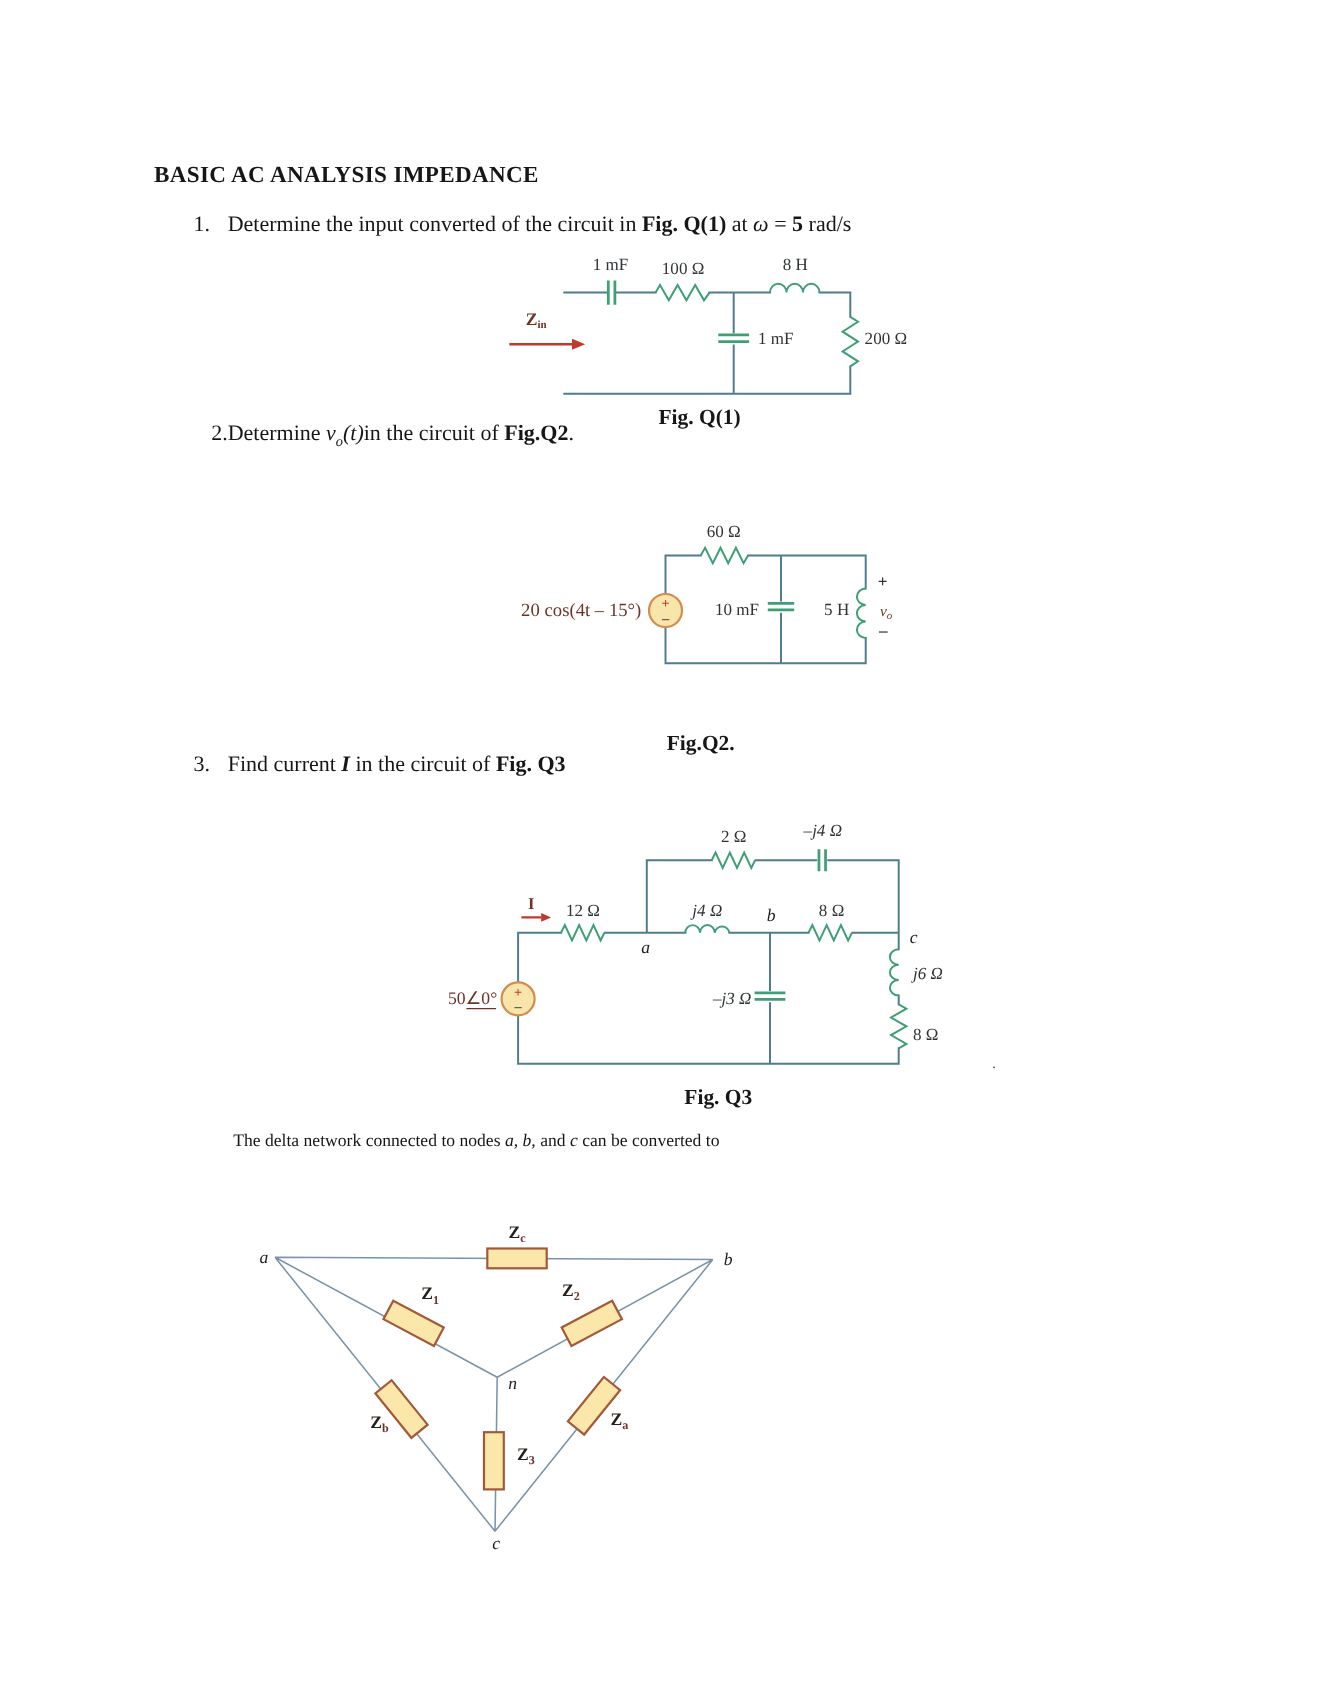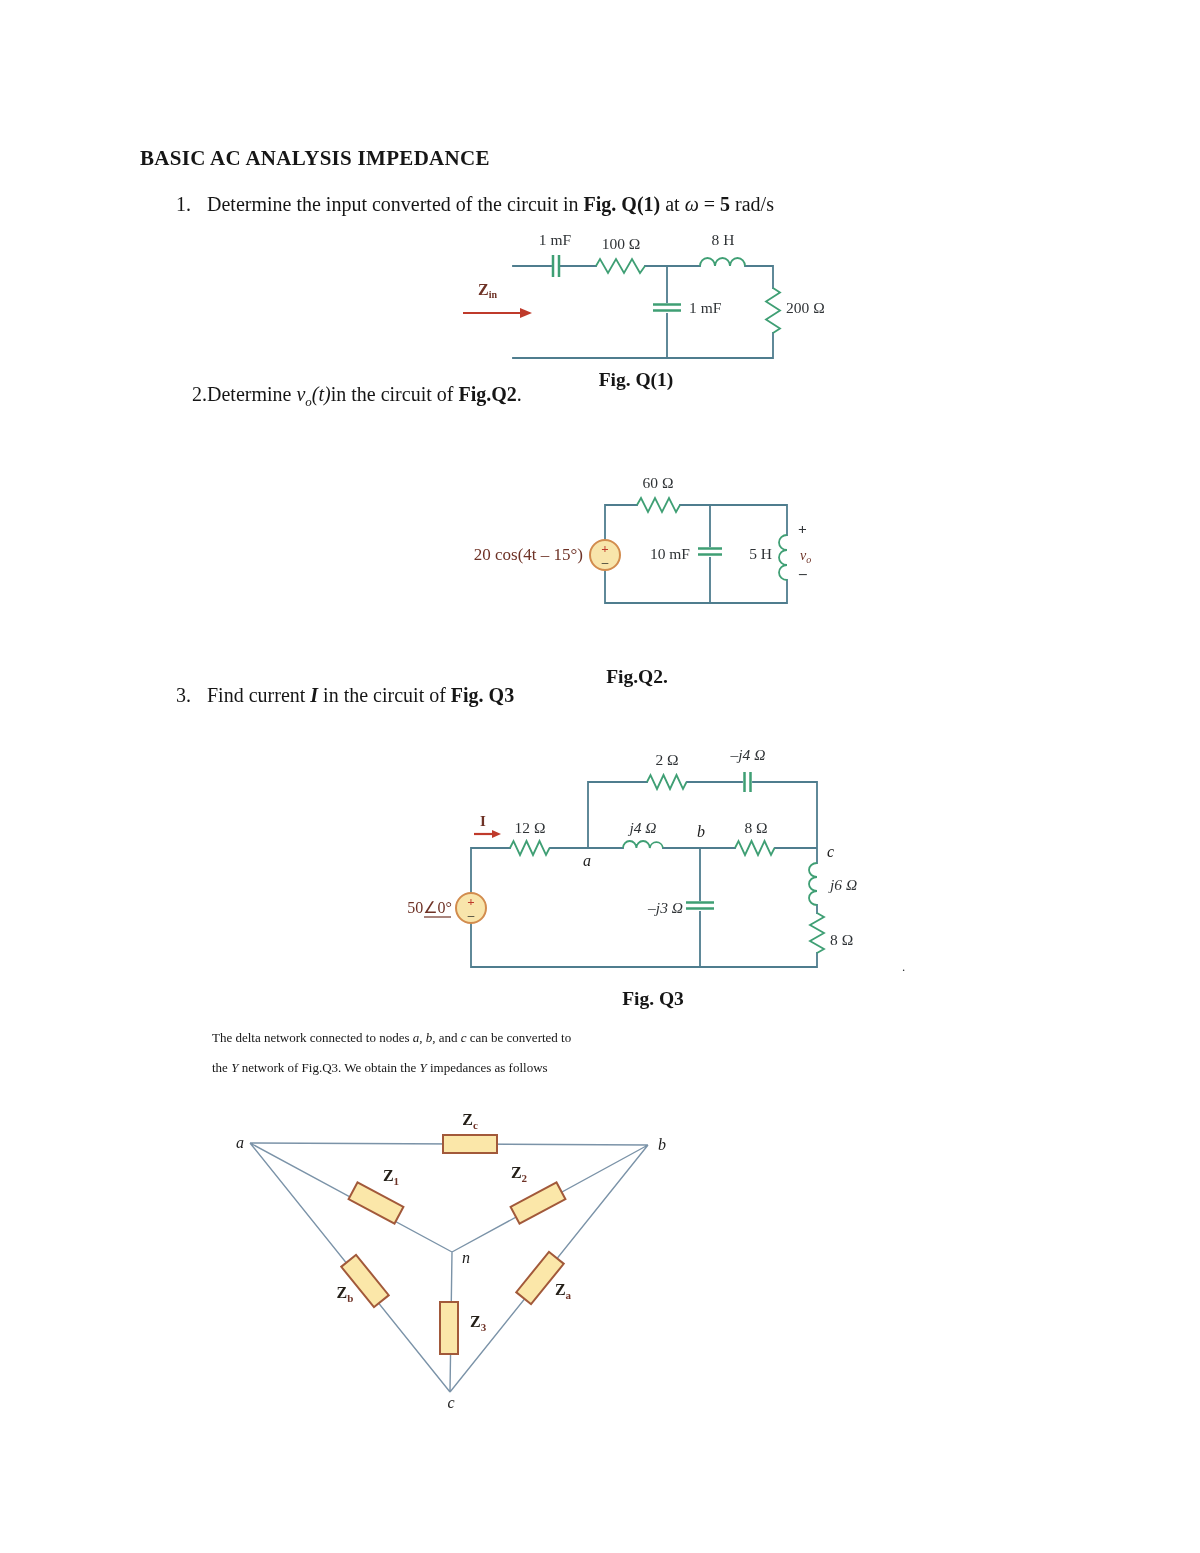--- a/index.html
+++ b/index.html
@@ -3,21 +3,21 @@
 <meta charset="utf-8">
 <style>
   html,body{margin:0;padding:0;background:#ffffff;}
   .page{position:relative;width:1200px;height:1553px;background:#fff;overflow:hidden;
         font-family:"Liberation Serif",serif;color:#161616;}
   .title{position:absolute;left:140px;top:146px;font-size:21px;font-weight:bold;letter-spacing:.3px;text-align:right;}
   .item{position:absolute;left:176px;font-size:20px;white-space:nowrap;}
   .num{display:inline-block;width:31px;}
   .it{font-style:italic;}
   sub{font-size:13px;}
-  .para{position:absolute;left:212px;top:1023px;font-size:13px;line-height:29.5px;}
+  .para{position:absolute;left:212px;top:1023px;font-size:16px;line-height:29.5px;}
   .cap{position:absolute;font-weight:bold;font-size:19.5px;text-align:center;width:160px;}
   .fig{position:absolute;}
   svg text{font-family:"Liberation Serif",serif;fill:var(--ink);}
   .clbl{font-size:15.5px;}
   .mar{fill:var(--maroon);}
   .zl{font-weight:bold;font-size:16px;fill:#241f18;}
   .zs{font-size:11px;fill:var(--maroon);}
   .nd{font-style:italic;font-size:16px;fill:#1d1d1d;}
   .w{stroke:var(--wire);stroke-width:1.8;fill:none;stroke-linecap:square;}
   .g{stroke:var(--comp);stroke-width:1.8;fill:none;}
@@ -113,21 +113,20 @@
     <text class="clbl" x="440" y="200">8 Ω</text>
     <text class="clbl it" text-anchor="end" x="293" y="168">–j3 Ω</text>
     <text class="mar" font-size="16" text-anchor="end" x="62" y="168">50∠0°</text>
     <line x1="34" y1="172" x2="61" y2="172" stroke="#6e3226" stroke-width="1.2"></line>
     <text font-size="13" x="512" y="226">.</text>
   </svg>
   <div class="cap" style="left:573px;top:988px;">Fig. Q3</div>
 
   <div class="para">
     <div><span>The delta network connected to nodes </span><i>a</i><span>, </span><i>b</i><span>, and </span><i>c</i><span> can be converted to</span></div>
-    <div><span>the </span><i>Y</i><span> network of Fig.Q3. We obtain the </span><i>Y</i><span> impedances as follows</span></div>
   </div>
 
   <svg class="fig" style="left:220px;top:1105px;" width="480" height="320" viewBox="0 0 480 320">
     <path class="dl" d="M30,38 L428,40 M30,38 L232,147 M428,40 L232,147 M232,147 L230,287 M30,38 L230,287 M428,40 L230,287"></path>
     <rect class="box" x="223" y="30" width="54" height="18"></rect>
     <rect class="box" x="130" y="88.5" width="52" height="19" transform="rotate(28 156 98)"></rect>
     <rect class="box" x="292" y="88.5" width="52" height="19" transform="rotate(-28 318 98)"></rect>
     <rect class="box" x="119" y="166.5" width="52" height="19" transform="rotate(51 145 176)"></rect>
     <rect class="box" x="294" y="163.5" width="52" height="19" transform="rotate(-51 320 173)"></rect>
     <rect class="box" x="220" y="197" width="18" height="52"></rect>

